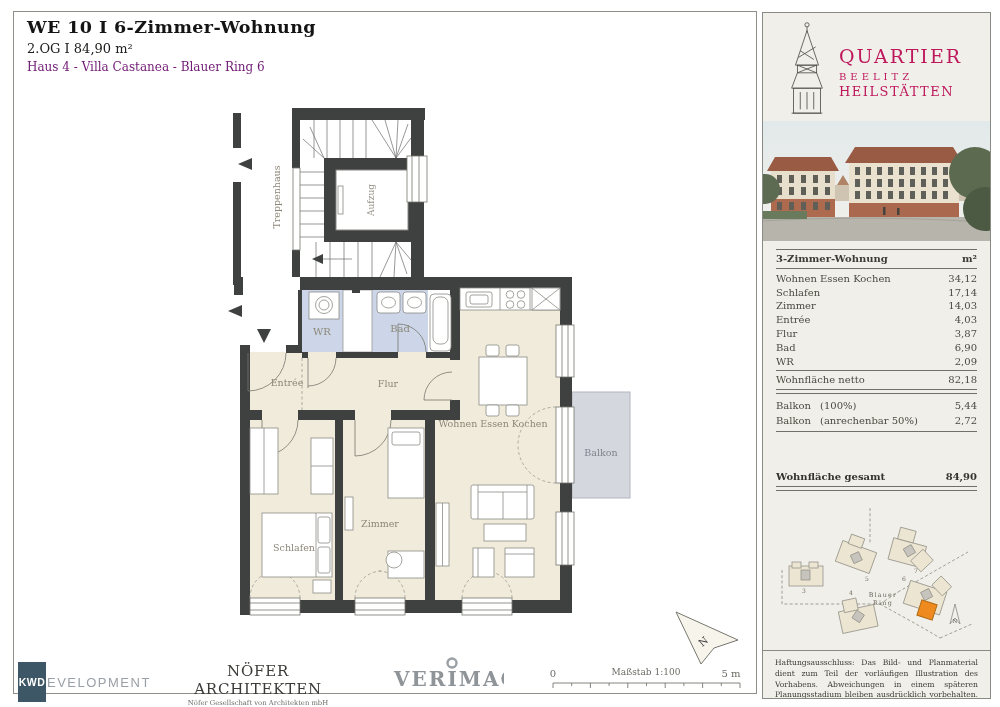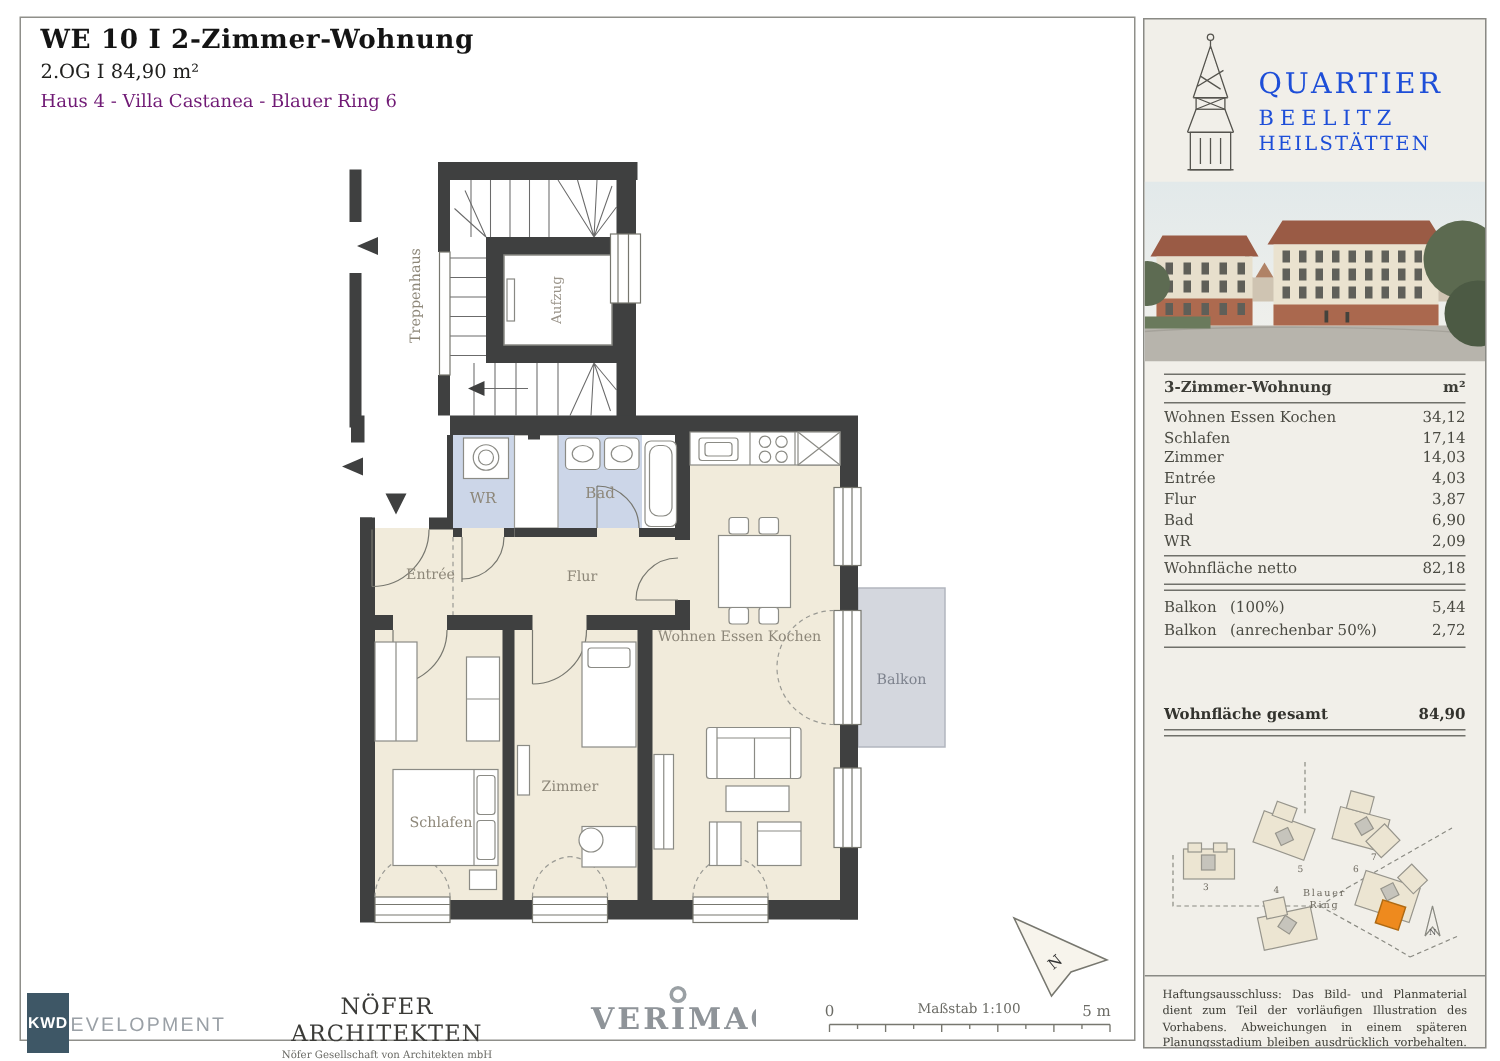--- a/index.html
+++ b/index.html
@@ -7,23 +7,23 @@
   .main-box{position:absolute;left:13px;top:11px;width:742px;height:681px;border:1px solid #8f8f8a;background:#fff;}
   .title-block{position:absolute;left:27px;top:17px;}
   .title-block h1{margin:0;font-size:17.5px;font-weight:bold;letter-spacing:.4px;color:#141414;}
   .title-sub{font-size:13px;margin-top:4px;color:#20201e;}
   .title-addr{font-size:12px;margin-top:4px;color:#701a75;}
   svg text{font-family:"DejaVu Serif",serif;}
   .fp{position:absolute;left:0;top:0;}
   
   .panel{position:absolute;left:762px;top:12px;width:229px;height:687px;border:1px solid #8a8a85;background:#f1efe9;box-sizing:border-box;overflow:hidden;}
   .brand{display:flex;padding:8px 8px 2px 24px;}
-  .brand-text{margin-left:12px;padding-top:24px;color:#1d4ed8;}
+  .brand-text{margin-left:12px;padding-top:24px;color:#be185d;}
   .brand-l1{font-size:19px;letter-spacing:2px;}
-  .brand-l2{font-size:14px;letter-spacing:4px;margin-top:4px;}
+  .brand-l2{font-size:10px;letter-spacing:4px;margin-top:4px;}
   .brand-l3{font-size:13px;letter-spacing:1.5px;margin-top:2px;}
   .photo{display:block;margin-top:2px;}
   .area-table{margin:8px 13px 0 13px;font-size:10px;color:#4a4a42;}
   .tr{display:flex;justify-content:space-between;line-height:1.38;}
   .tr .lbl{flex:1;}
   .tr .val{text-align:right;}
   .tr3{display:flex;line-height:1.45;}
   .tr3 .lbl{width:44px;}
   .tr3 .note{flex:1;}
   .tr3 .val{text-align:left;}
@@ -44,21 +44,21 @@
   .noefer-2{font-size:6.8px;color:#6b6b66;margin-top:1px;}
   .verimag{position:absolute;left:392px;top:656px;}
 </style>
 </head>
 <body>
 
 <div class="page">
   <div class="main-box"></div>
 
   <div class="title-block">
-    <h1>WE 10 I 2-Zimmer-Wohnung</h1>
+    <h1>WE 10 I 6-Zimmer-Wohnung</h1>
     <div class="title-sub">2.OG I 84,90 m²</div>
     <div class="title-addr">Haus 4 - Villa Castanea - Blauer Ring 6</div>
   </div>
 
   <svg class="fp" width="762" height="707" viewBox="0 0 762 707">
 
     <g>
       <rect x="300" y="120" width="111" height="157" fill="#ffffff"></rect>
       <rect x="458" y="290" width="104" height="64" fill="#f1ebdb"></rect>
       <rect x="248" y="352" width="314" height="248" fill="#f1ebdb"></rect>

